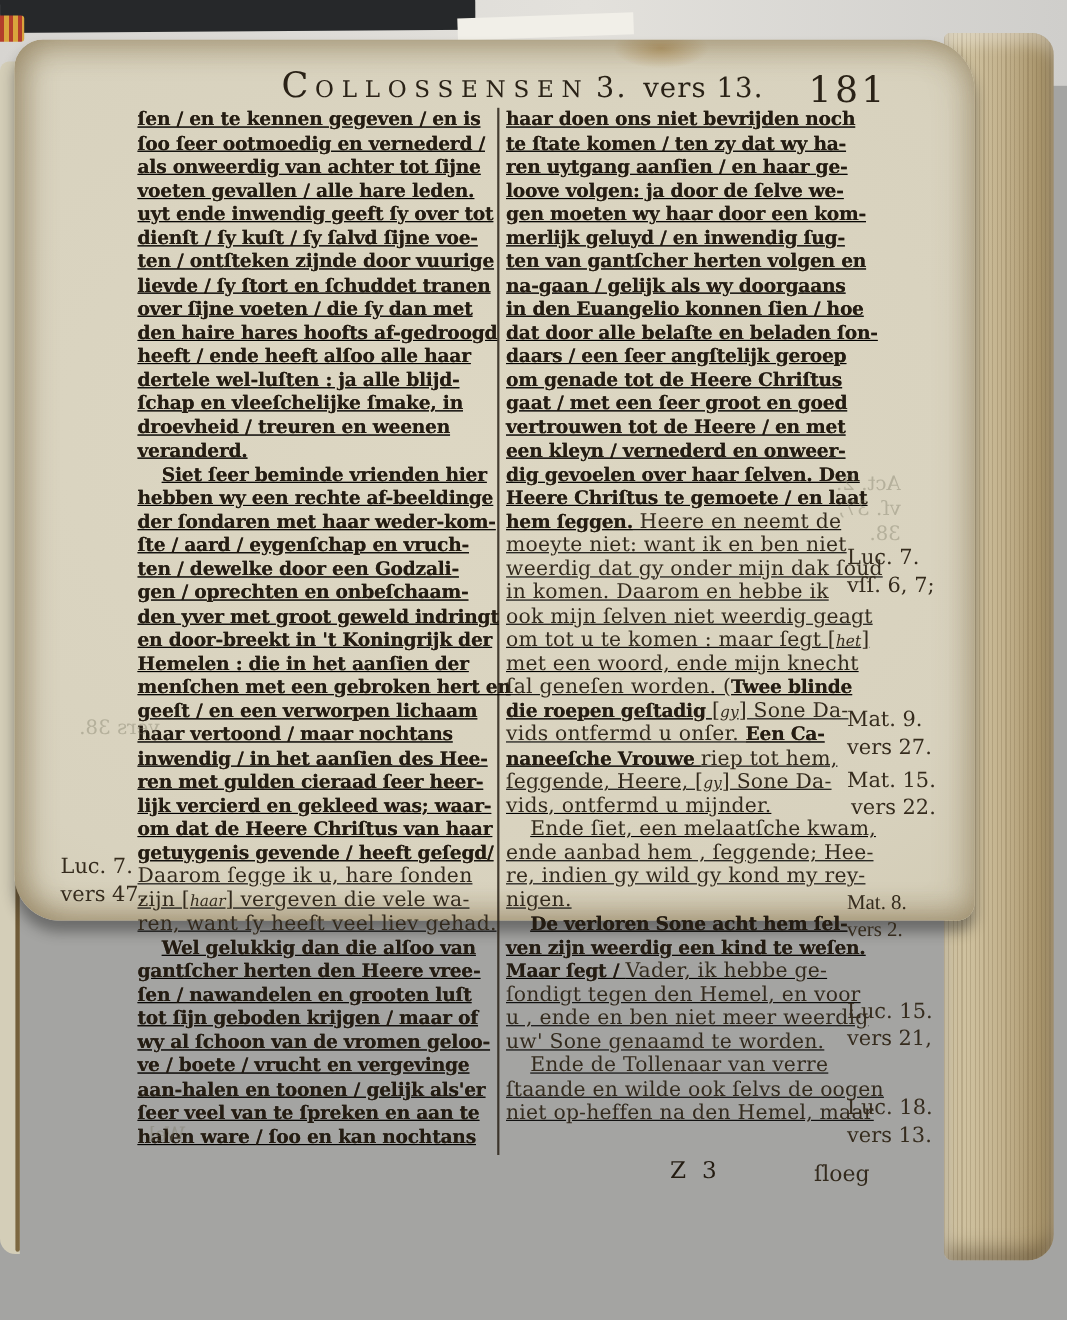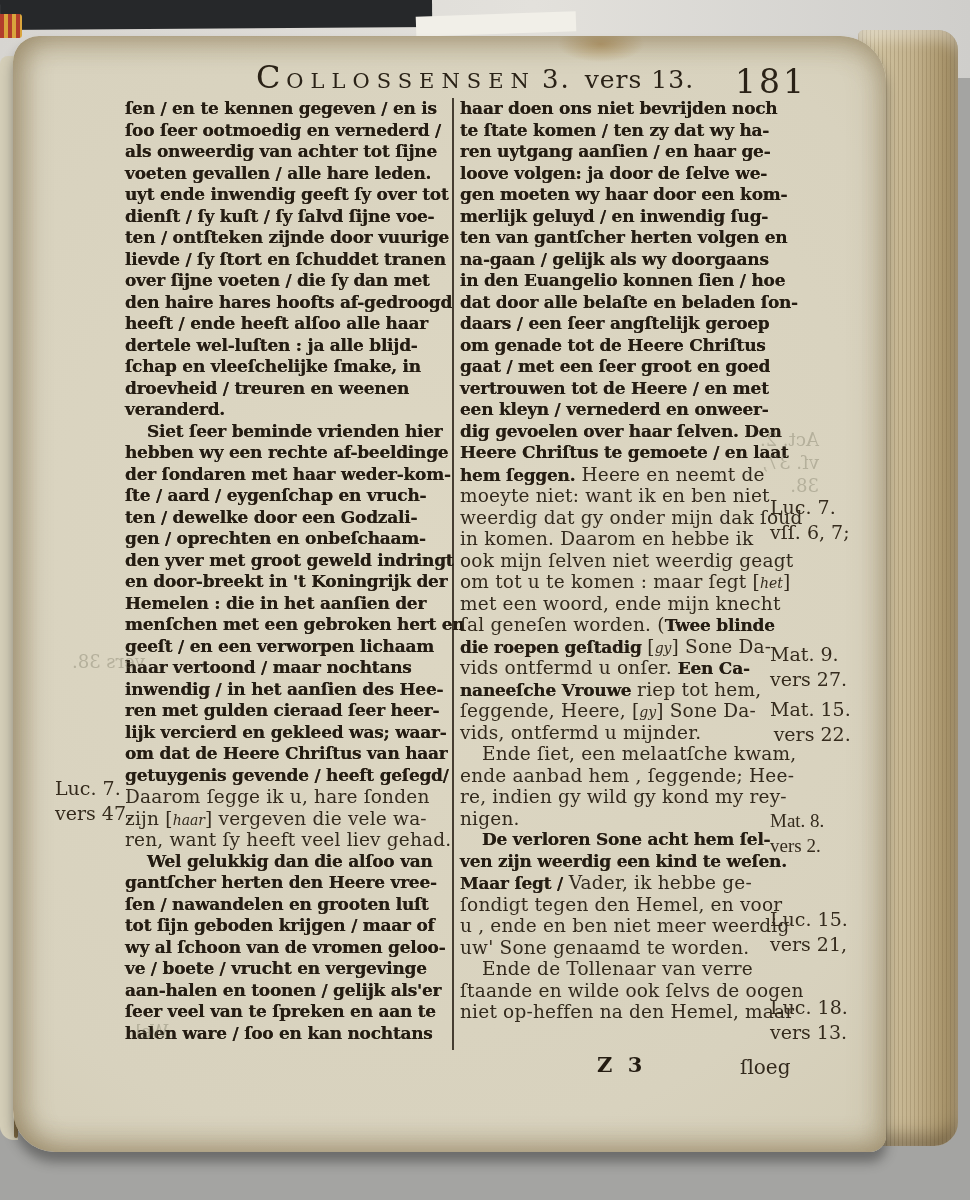--- a/index.html
+++ b/index.html
@@ -27,21 +27,21 @@
     box-shadow:inset 0 10px 14px rgba(255,255,255,0.35), inset 0 -12px 16px rgba(60,45,25,0.38);}
 
   
   .facing-page{position:absolute;left:0;top:56px;width:18px;height:1084px;
     background:#d4ceb8;border-radius:8px 0 0 14px;}
   .gutter-line{position:absolute;left:14px;top:60px;width:4px;height:1078px;
     background:linear-gradient(to bottom,#8a7146,#5e4b2c 40%,#7d6841);
     border-radius:2px;}
 
   
-  .page{position:absolute;left:13px;top:36px;width:873px;height:1116px;
+  .page{position:absolute;left:13px;top:36px;width:873px;height:801px;
     border-radius:26px 46px 16px 42px;
     background:
       radial-gradient(ellipse 62px 26px at 588px 8px, rgba(158,116,48,0.5), rgba(158,116,48,0) 70%),
       radial-gradient(ellipse 120% 100% at 45% 45%, #ddd7c3 0%, #d8d2be 55%, #cec7ae 85%, #c5bc9f 100%);
     box-shadow:
       inset 14px 0 26px rgba(110,88,48,0.33),
       inset -10px 0 30px rgba(125,100,60,0.22),
       inset 0 14px 24px rgba(130,105,60,0.18),
       inset 0 -12px 24px rgba(120,95,55,0.20),
       0 10px 12px rgba(30,30,30,0.42);}
@@ -52,39 +52,39 @@
   .hdr-initial{font-size:32px;letter-spacing:6px;}
   .hdr-rest{font-size:21px;letter-spacing:7px;}
   .hdr-chapter{font-size:26px;letter-spacing:2px;padding-left:6px;}
   .hdr-vers{font-size:25px;letter-spacing:1px;padding-left:14px;}
   .page-number{position:absolute;left:722px;top:26px;font-size:33px;
     letter-spacing:3px;color:#2a2217;}
 
   
   .col-rule{position:absolute;left:439px;top:62px;width:2px;height:952px;
     background:rgba(42,34,24,0.85);}
-  .col{position:absolute;top:62px;}
+  .col{position:absolute;top:62px;text-decoration:underline;}
   .col.left{left:112px;width:326px;}
   .col.right{left:447px;width:352px;}
   .tl{height:21.5px;line-height:21.5px;white-space:nowrap;}
   .tl.ind{padding-left:22px;}
   .s-b{font-weight:700;font-size:17px;letter-spacing:-0.25px;color:#241c12;
        text-shadow:0 0 0.6px rgba(30,20,10,0.75);}
   .s-r{font-weight:400;font-size:18.5px;letter-spacing:0.2px;color:#332a1d;}
   .s-i{font-weight:400;font-style:italic;font-size:14px;color:#332a1d;}
 
   
   .mnotes{position:absolute;top:0;}
   .mnotes.ml{left:42px;width:110px;}
   .mnotes.mr{left:757px;width:120px;}
   .mnote{position:absolute;color:#352b1d;font-size:19px;line-height:25px;
     white-space:nowrap;}
 
   
-  .sig{position:absolute;left:584px;top:1016px;font-weight:700;font-size:21px;
+  .sig{position:absolute;left:596px;top:1016px;font-weight:400;font-size:21px;
     color:#241c12;letter-spacing:4px;}
   .catch{position:absolute;left:727px;top:1019px;font-size:20px;color:#332a1d;}
 
   
   .ghost{position:absolute;color:rgba(122,117,96,0.38);font-size:18px;
     line-height:23px;white-space:nowrap;transform:scaleX(-1);}
 </style>
 </head>
 <body>
 

